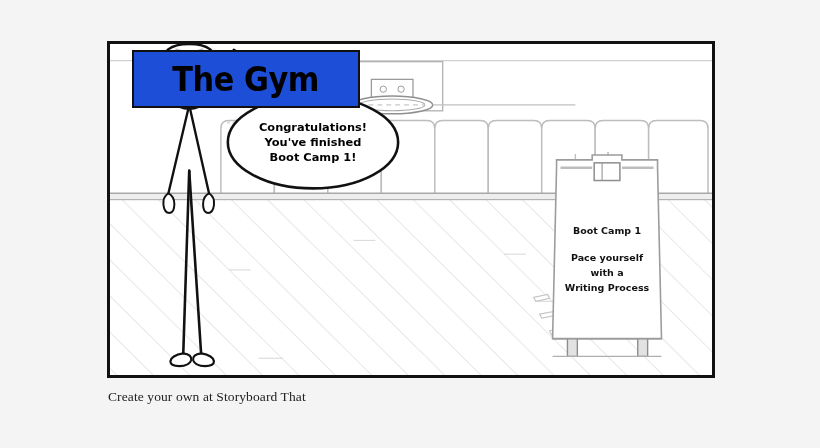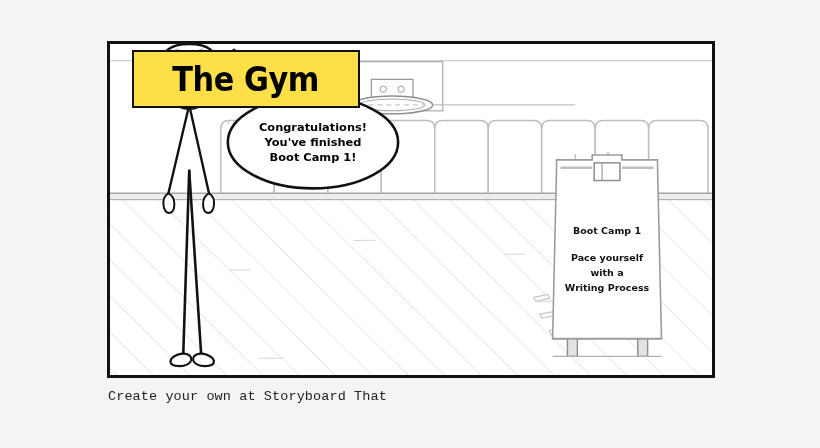--- a/index.html
+++ b/index.html
@@ -39,29 +39,29 @@
     height: 100%;
   }
   .caption {
     position: absolute;
     left: 108px;
     top: 389px;
     font-size: 13.5px;
     color: #222222;
     letter-spacing: 0.1px;
     white-space: nowrap;
-    font-family: Liberation Mono, monospace;
+    font-family: Liberation Serif, serif;
   }
   .title-box {
     position: absolute;
     left: 22px;
     top: 6px;
     width: 228px;
     height: 58px;
-    background: #fde047;
+    background: #1d4ed8;
     border: 2.5px solid #101010;
     box-sizing: border-box;
     display: flex;
     align-items: center;
     justify-content: center;
     z-index: 40;
   }
   .title-text {
     font-family: "DejaVu Sans", sans-serif;
     font-weight: bold;

